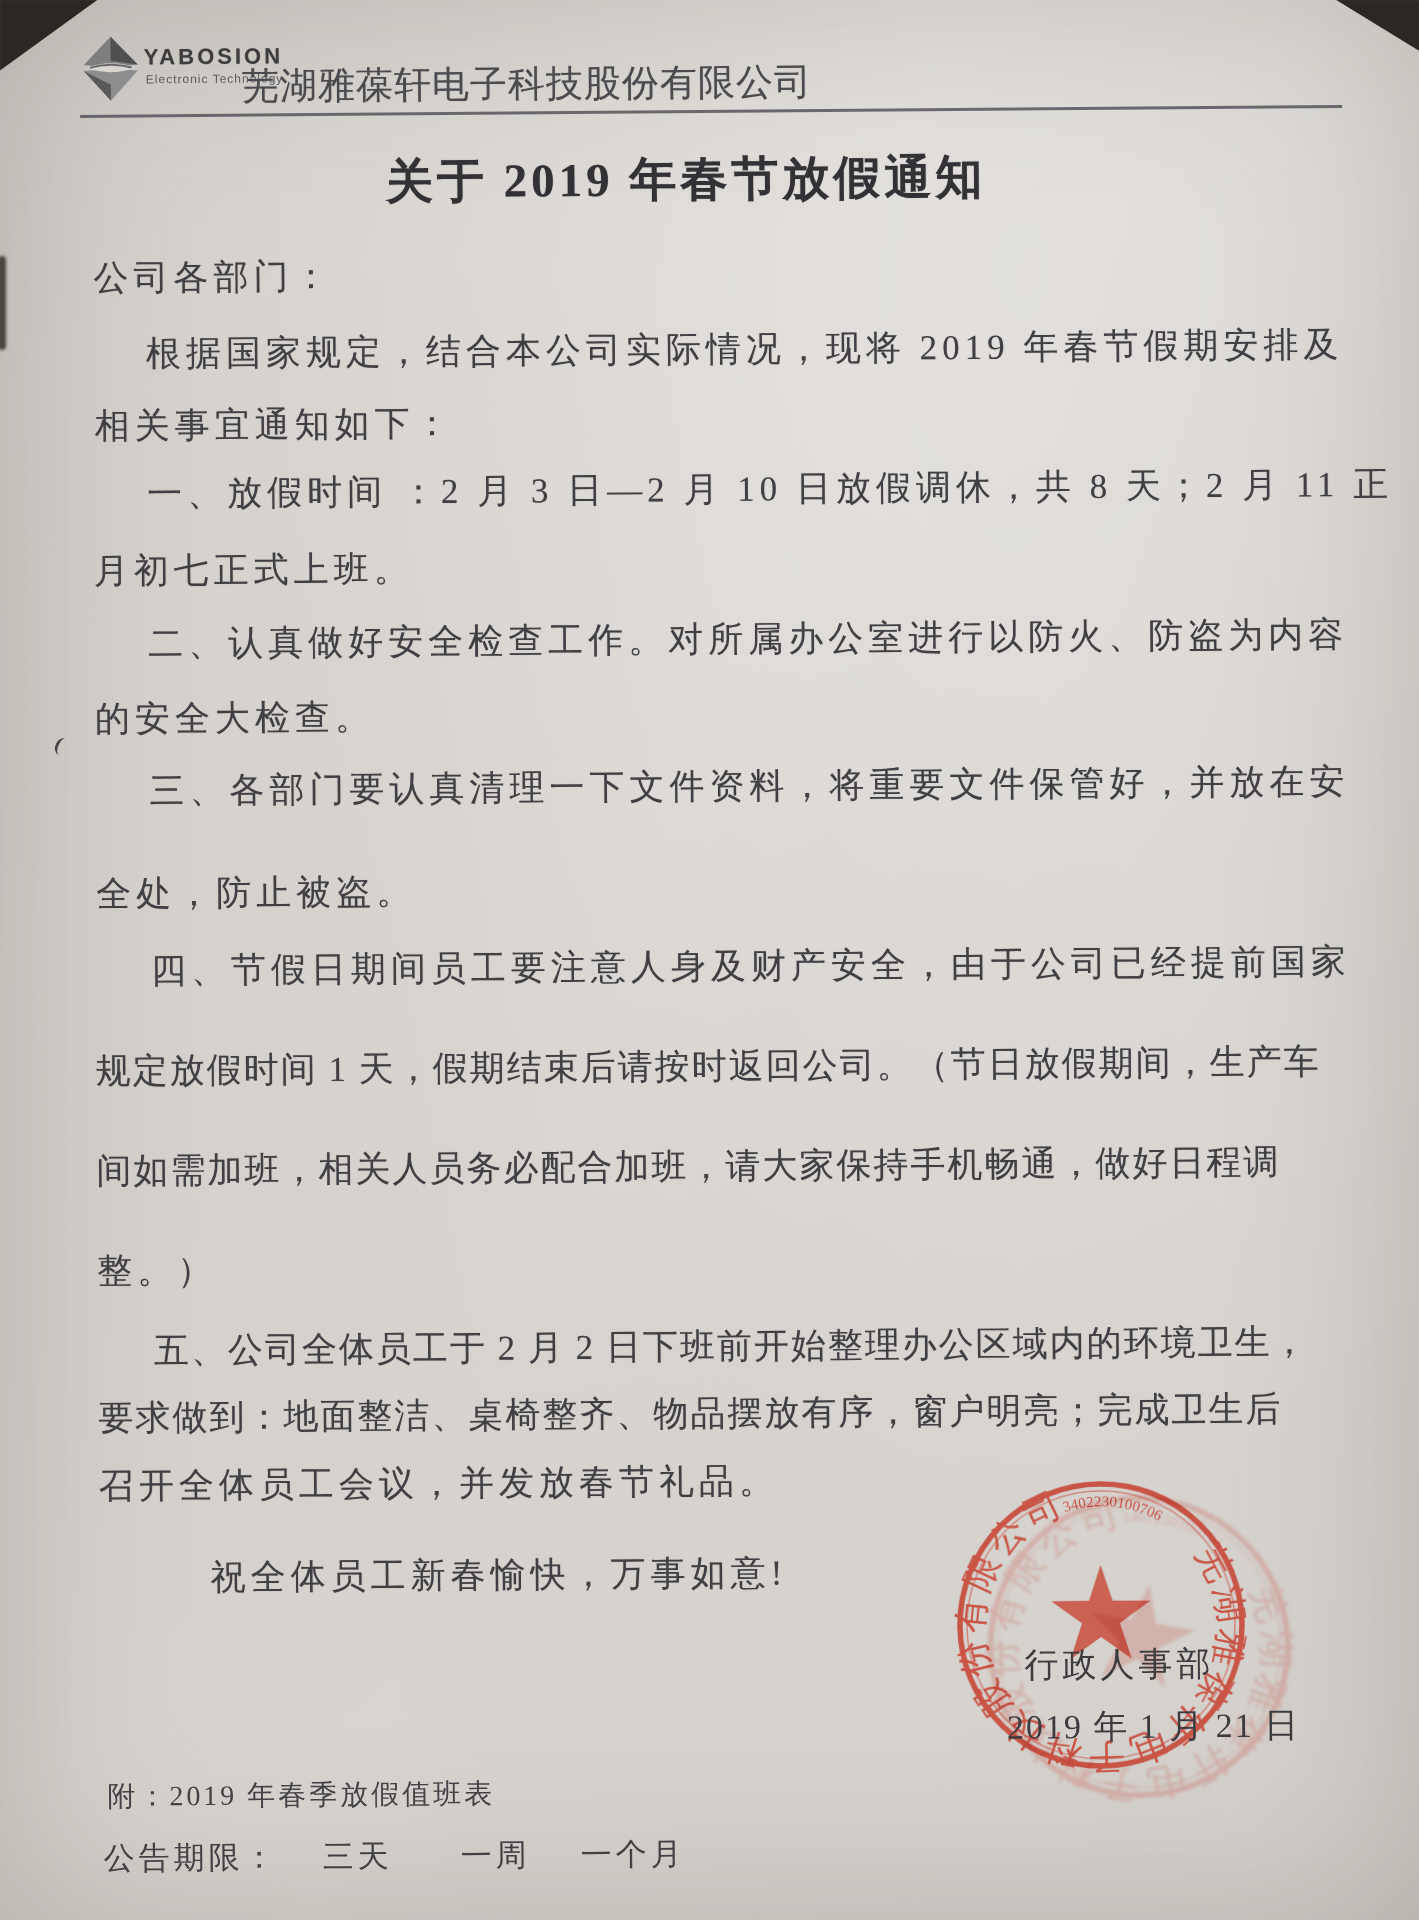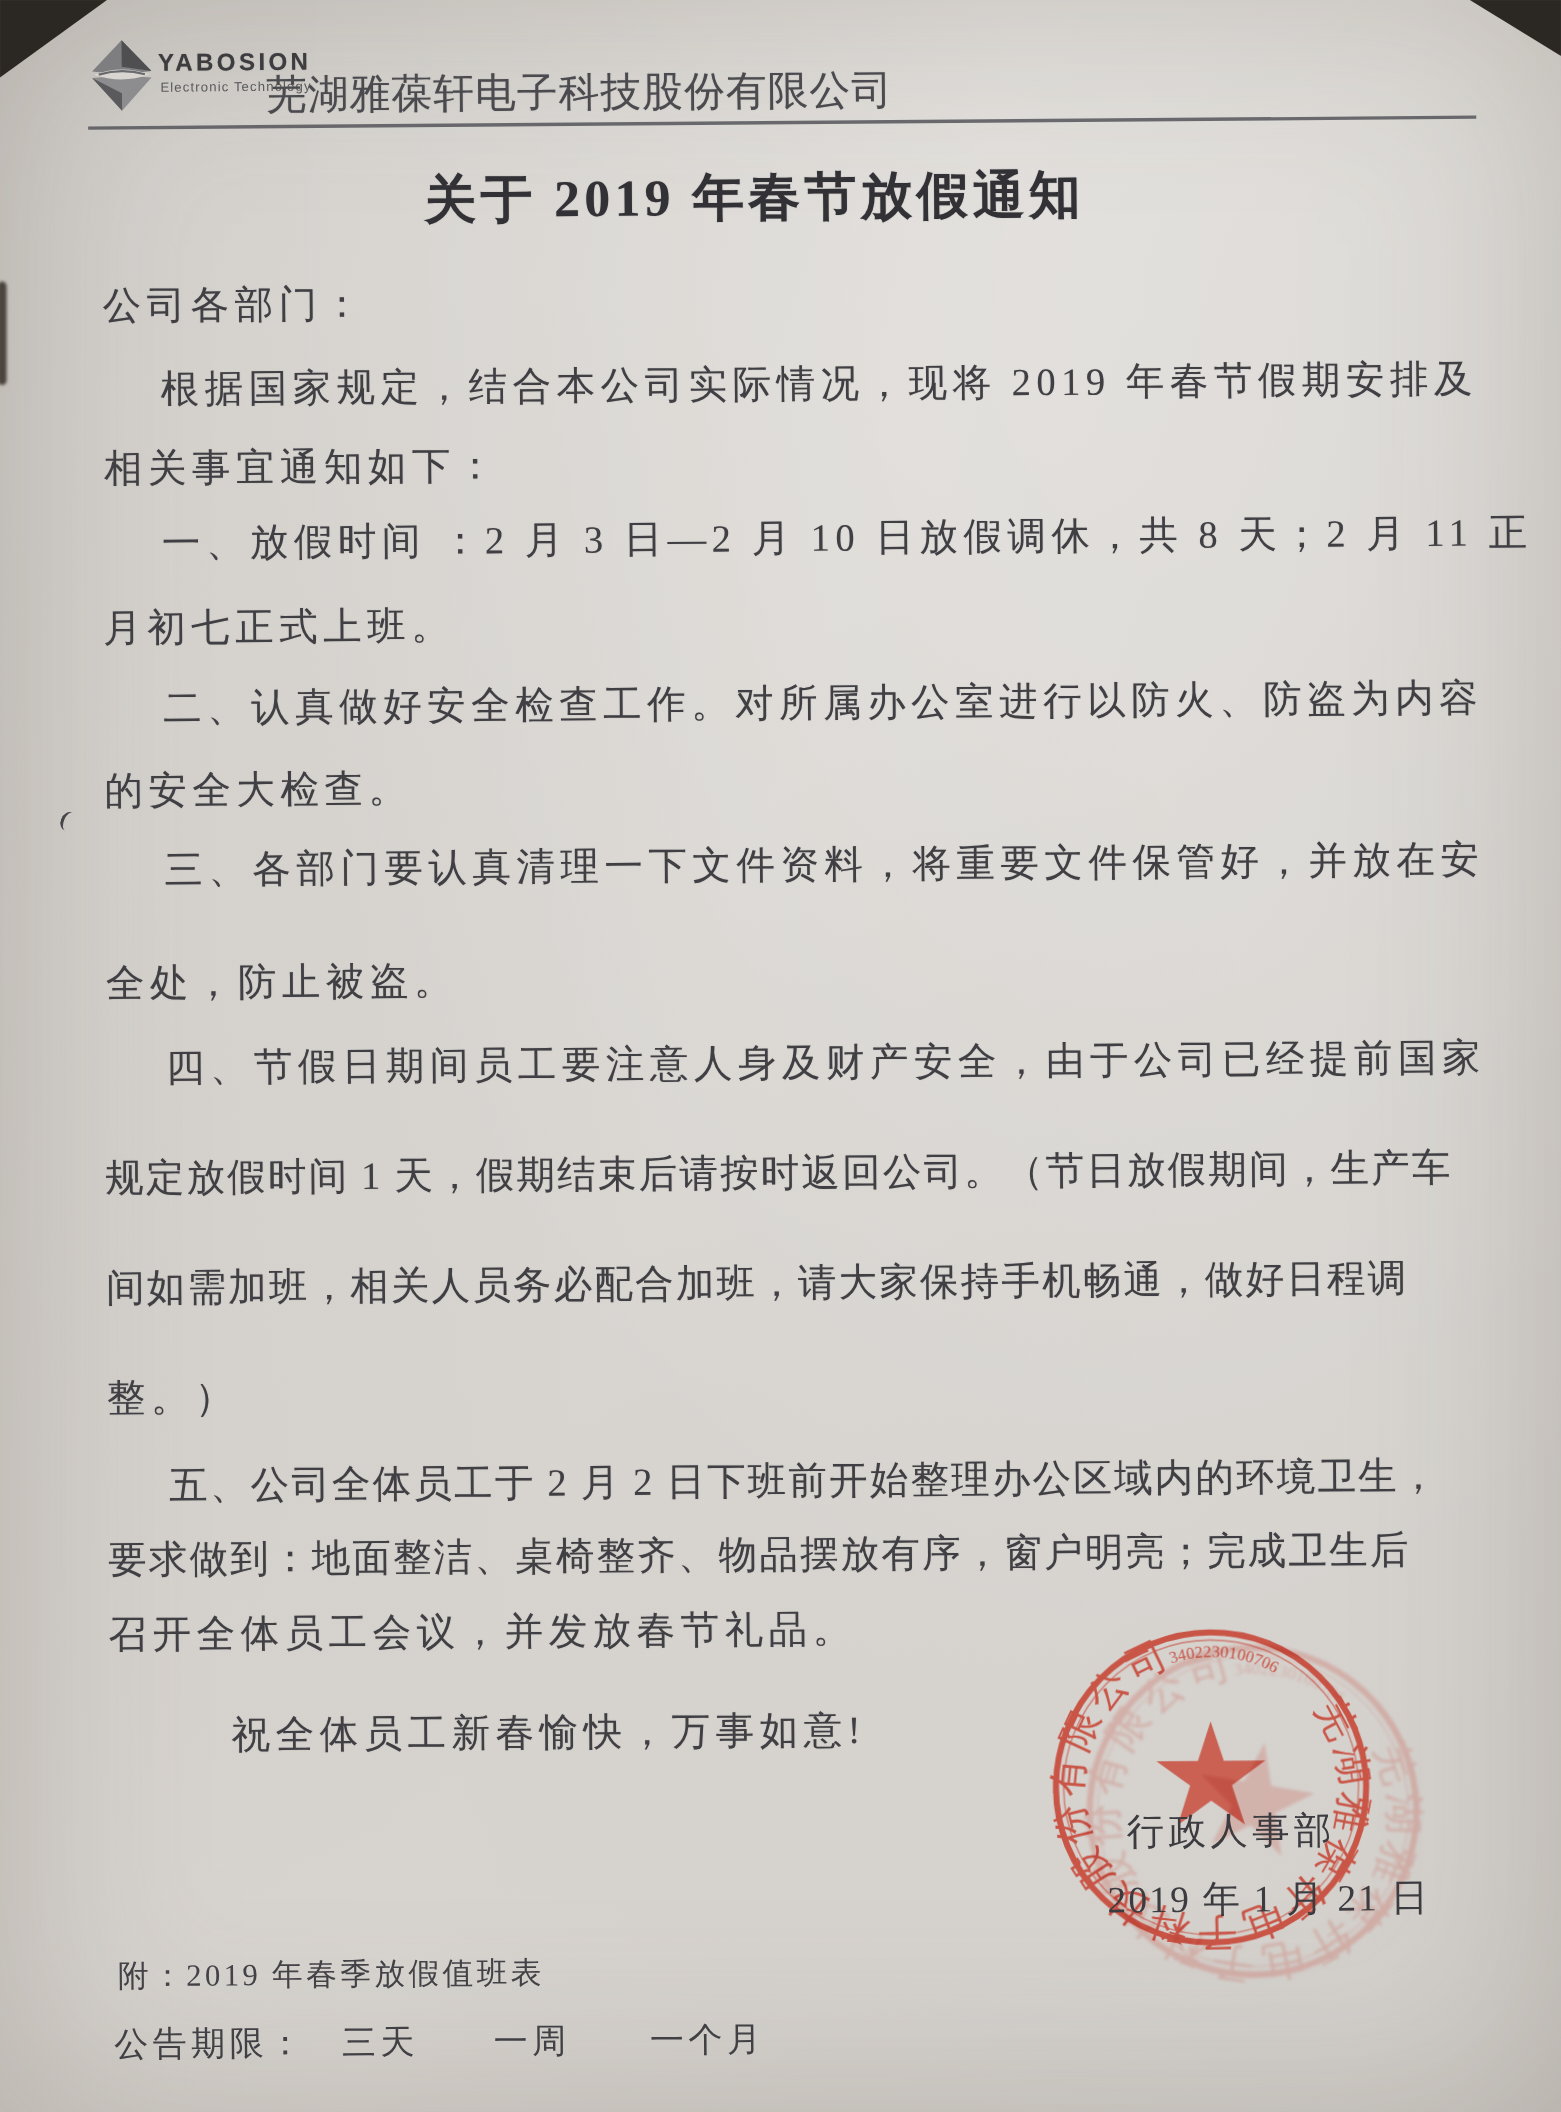--- a/index.html
+++ b/index.html
@@ -49,21 +49,21 @@
   }
   .doc-title{
     position:absolute;left:-18px;top:148px;width:1419px;text-align:center;
     font-size:47px;font-weight:bold;letter-spacing:4px;color:#323135;
     text-shadow:0 0 1px rgba(50,50,53,.5);white-space:nowrap;
   }
   .sig{position:absolute;font-size:34px;letter-spacing:4px;white-space:nowrap;color:#3c3b3f;z-index:6;}
   .attach{position:absolute;left:100px;top:1773px;font-size:28px;letter-spacing:3px;color:#434247;white-space:nowrap;}
   .notice{position:absolute;left:96px;top:1833px;font-size:31px;letter-spacing:4px;color:#414045;white-space:nowrap;}
   .notice span{display:inline-block;}
-  .opt1{margin-left:32px;} .opt2{margin-left:68px;font-family:Liberation Mono, monospace;} .opt3{margin-left:72px;}
+  .opt1{margin-left:44px;} .opt2{margin-left:68px;font-family:Liberation Mono, monospace;} .opt3{margin-left:50px;}
   .stamp-wrap{position:absolute;left:945px;top:1478px;width:300px;height:300px;
     mix-blend-mode:multiply;filter:blur(.4px);opacity:.92;z-index:4;}
   .stamp-ghost{position:absolute;left:975px;top:1492px;width:316px;height:316px;
     mix-blend-mode:multiply;opacity:.26;filter:blur(1.4px);transform:rotate(10deg);z-index:3;}
   .corner{position:absolute;filter:blur(1.6px);z-index:8;}
   .corner-tl{left:-2px;top:-2px;width:102px;height:74px;background:#2b2722;
     clip-path:polygon(0 0,100% 0,0 100%);}
   .corner-tr{right:-2px;top:-2px;width:88px;height:54px;background:#2b2722;
     clip-path:polygon(0 0,100% 0,100% 100%);}
   .edge-sliver{left:-2px;top:256px;width:8px;height:94px;background:#4a443c;border-radius:4px;}

